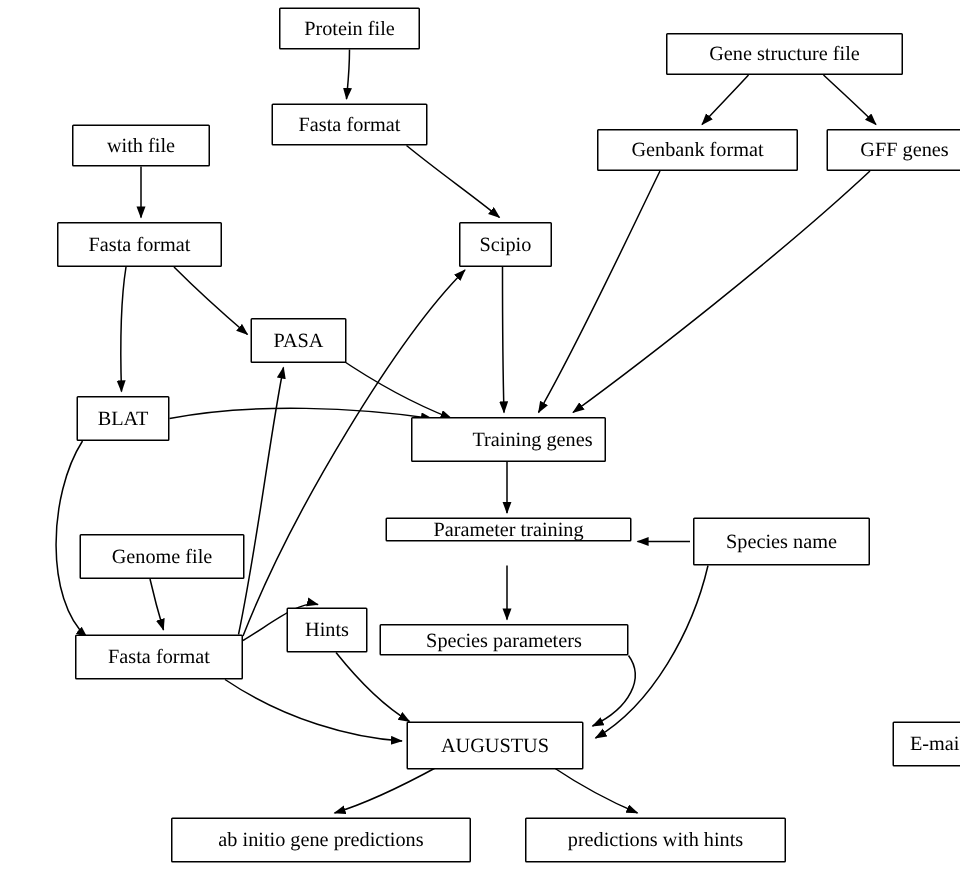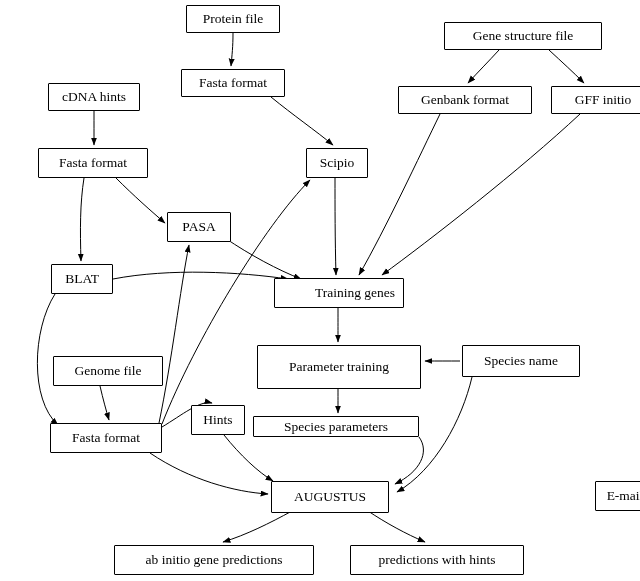--- a/index.html
+++ b/index.html
@@ -112,29 +112,29 @@
 
   <div class="node" style="left:424px; top:22px; width:158px; height:28px;">
     <span>Gene structure file</span>
   </div>
 
   <div class="node" style="left:161px; top:69px; width:104px; height:28px;">
     <span>Fasta format</span>
   </div>
 
   <div class="node" style="left:28px; top:83px; width:92px; height:28px;">
-    <span>cDNA hints</span>
+    <span>with file</span>
   </div>
 
   <div class="node" style="left:378px; top:86px; width:134px; height:28px;">
     <span>Genbank format</span>
   </div>
 
   <div class="node" style="left:531px; top:86px; width:104px; height:28px;">
-    <span>GFF initio</span>
+    <span>GFF genes</span>
   </div>
 
   <div class="node" style="left:18px; top:148px; width:110px; height:30px;">
     <span>Fasta format</span>
   </div>
 
   <div class="node" style="left:286px; top:148px; width:62px; height:30px;">
     <span>Scipio</span>
   </div>
 
@@ -143,21 +143,21 @@
   </div>
 
   <div class="node" style="left:31px; top:264px; width:62px; height:30px;">
     <span>BLAT</span>
   </div>
 
   <div class="node" style="left:254px; top:278px; width:130px; height:30px;padding-left:32px;">
     <span>Training genes</span>
   </div>
 
-  <div class="node" style="left:237px; top:345px; width:164px; height:44px;">
+  <div class="node" style="left:237px; top:345px; width:164px; height:16px;">
     <span>Parameter training</span>
   </div>
 
   <div class="node" style="left:442px; top:345px; width:118px; height:32px;">
     <span>Species name</span>
   </div>
 
   <div class="node" style="left:33px; top:356px; width:110px; height:30px;">
     <span>Genome file</span>
   </div>

